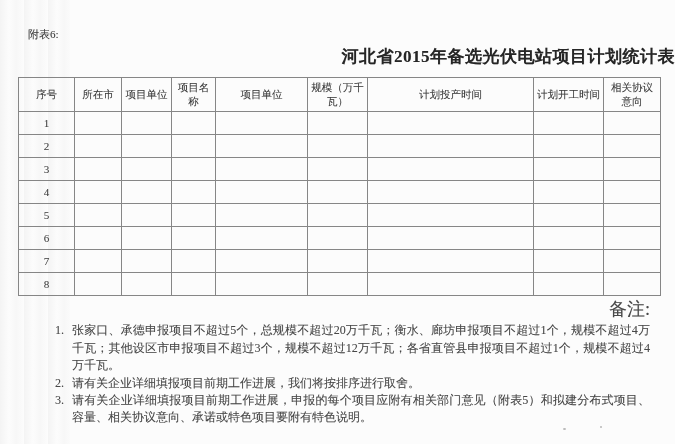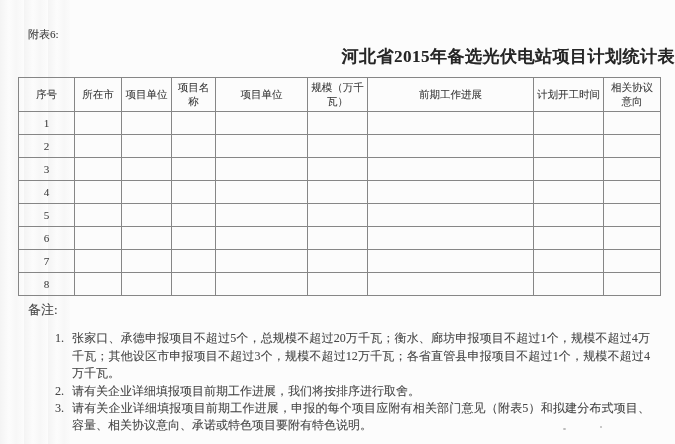--- a/index.html
+++ b/index.html
@@ -52,21 +52,21 @@
   .plan-table td {
     height: 22px;
     font-size: 11px; color: #454545;
   }
   .plan-table td.row-num { text-align: center; vertical-align: middle; }
   .notes {
     position: absolute; left: 28px; top: 301px; width: 622px;
     font-size: 12px; line-height: 17.4px; color: #484848;
     text-shadow: 0.2px 0.2px 0.3px rgba(80,80,80,0.3);
   }
-  .notes-heading { font-size: 13px; margin: 0 0 12px 0; }
+  .notes-heading { font-size: 18px; margin: 0 0 4px 0; text-align: right; }
   .note-item { display: flex; margin-left: 27px; }
   .note-num { flex: 0 0 17px; }
   .note-text { flex: 1 1 auto; text-align: justify; }
   .scan-speck {
     position: absolute; border-radius: 50%;
     background: #b9b9b9; pointer-events: none;
   }
   .speck-1 { left: 563px; top: 428px; width: 3px; height: 2px; }
   .speck-2 { left: 600px; top: 426px; width: 2px; height: 2px; }
 </style>
@@ -90,21 +90,21 @@
       <col style="width:57px">
   </colgroup>
   <thead>
     <tr>
       <th>序号</th>
       <th>所在市</th>
       <th>项目单位</th>
       <th>项目名称</th>
       <th>项目单位</th>
       <th>规模（万千瓦）</th>
-      <th>前期工作进展</th>
+      <th>计划投产时间</th>
       <th>计划开工时间</th>
       <th>相关协议意向</th>
     </tr>
   </thead>
   <tbody>
     <tr>
       <td class="row-num">1</td>
       <td></td>
         <td></td>
         <td></td>

